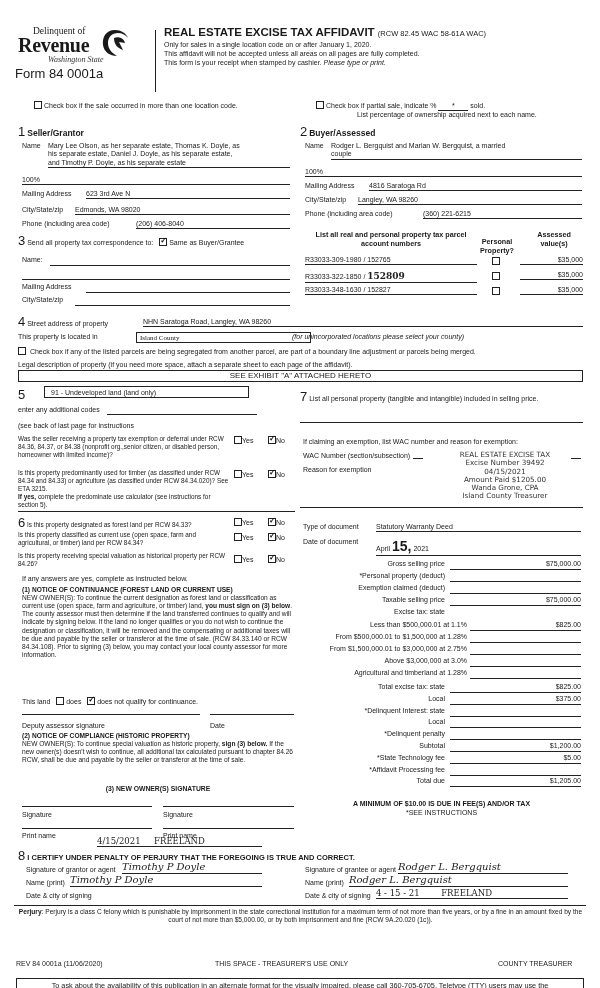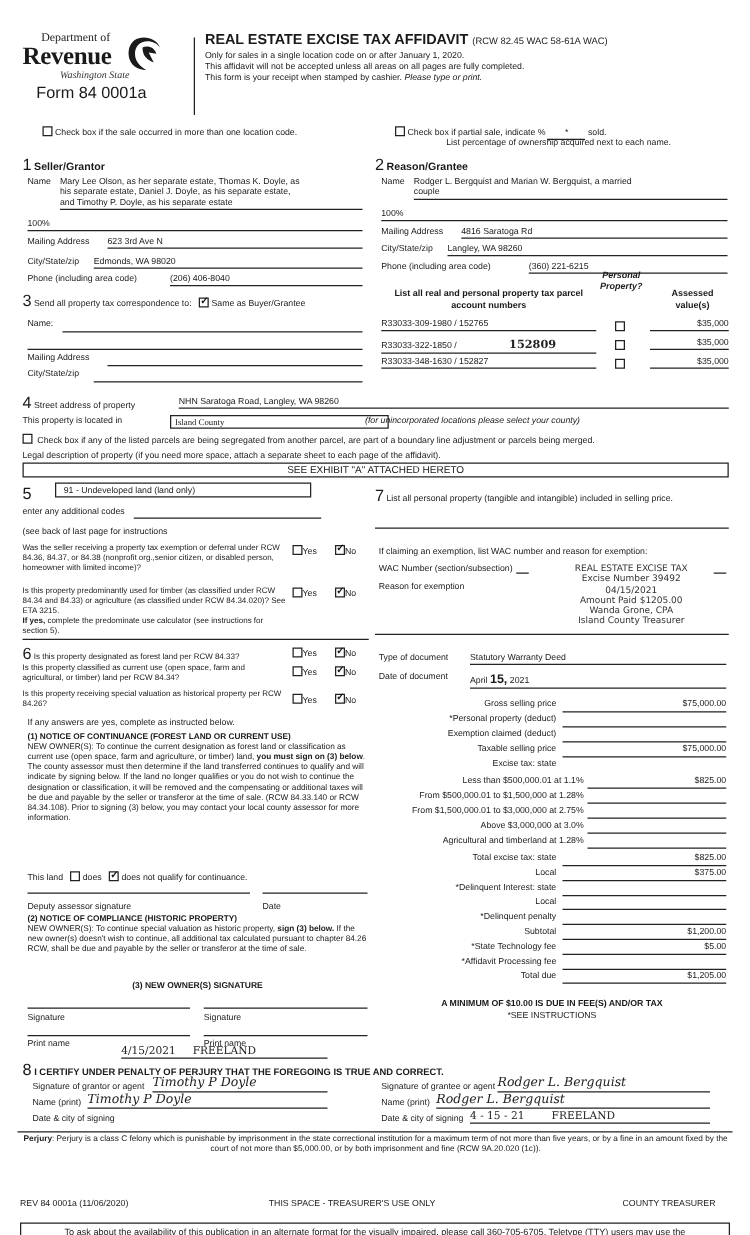--- a/index.html
+++ b/index.html
@@ -13,34 +13,34 @@
   .secnum { font-size: 13px; }
   .bold { font-weight: bold; }
   .right { text-align: right; }
   .center { text-align: center; }
 
   
   #logo-dept { left: 33px; top: 26px; font-family: "Liberation Serif", serif; font-size: 9.5px; }
   #logo-rev { left: 18px; top: 33px; font-family: "Liberation Serif", serif; font-size: 20px; font-weight: bold; letter-spacing: -0.3px; }
   #logo-wa { left: 48px; top: 55px; font-family: "Liberation Serif", serif; font-style: italic; font-size: 8px; color: #333; }
   #logo-mark { left: 100px; top: 28px; width: 30px; height: 30px; }
-  #form-no { left: 29px; top: 66px; font-size: 13px; }
+  #form-no { left: 15px; top: 66px; font-size: 13px; }
   #hdr-divider { left: 155px; top: 30px; width: 1px; height: 62px; background: #222; }
   #title { left: 164px; top: 26px; font-size: 11.5px; font-weight: bold; }
   #title .rcw { font-weight: normal; font-size: 7.5px; }
   #sub1 { left: 164px; top: 41px; font-size: 7px; }
   #sub2 { left: 164px; top: 50px; font-size: 7px; }
   #sub3 { left: 164px; top: 59px; font-size: 7px; }
 
   .small { font-size: 7px; }
 </style>
 </head>
 <body>
 
-<div class="abs" id="logo-dept">Department of</div>
+<div class="abs" id="logo-dept">Delinquent of</div>
 <div class="abs" id="logo-rev">Revenue</div>
 <div class="abs" id="logo-wa">Washington State</div>
 <svg class="abs" id="logo-mark" viewBox="0 0 30 30">
   <path d="M15 2 C6 2 2 9 3 17 C4 24 10 28 17 28 C12 25 8 21 8 15 C8 9 12 5 18 5 C22 5 26 7 28 10 C26 5 21 2 15 2 Z" fill="#1a1a1a"></path>
   <path d="M14 10 C18 8 24 10 25 15 L19 14 L23 22 C18 20 14 17 14 10 Z" fill="#1a1a1a"></path>
 </svg>
 <div class="abs" id="form-no">Form 84 0001a</div>
 <div class="abs" id="hdr-divider"></div>
 <div class="abs" id="title"><span>REAL ESTATE EXCISE TAX AFFIDAVIT</span> <span class="rcw">(RCW 82.45 WAC 58-61A WAC)</span></div>
 <div class="abs" id="sub1">Only for sales in a single location code on or after January 1, 2020.</div>
@@ -81,43 +81,43 @@
   <span>Same as Buyer/Grantee</span>
 </div>
 <div class="abs small" style="left:22px; top:256px;">Name:</div>
 <div class="abs line" style="left:50px; top:256px; width:240px; height:10px;"></div>
 <div class="abs line" style="left:22px; top:270px; width:268px; height:10px;"></div>
 <div class="abs small" style="left:22px; top:283px;">Mailing Address</div>
 <div class="abs line" style="left:86px; top:283px; width:204px; height:10px;"></div>
 <div class="abs small" style="left:22px; top:296px;">City/State/zip</div>
 <div class="abs line" style="left:75px; top:296px; width:215px; height:10px;"></div>
 
-<div class="abs" style="left:300px; top:124px;"><span class="secnum">2</span> <b style="font-size:8.5px">Reason/Grantee</b></div>
+<div class="abs" style="left:300px; top:124px;"><span class="secnum">2</span> <b style="font-size:8.5px">Buyer/Assessed</b></div>
 <div class="abs small" style="left:305px; top:142px;">Name</div>
 <div class="abs small" style="left:331px; top:142px; width:251px;">
   <div>Rodger L. Bergquist and Marian W. Bergquist, a married</div>
   <div class="line">couple</div>
 </div>
 <div class="abs small line" style="left:305px; top:168px; width:277px;">100%</div>
 <div class="abs small" style="left:305px; top:182px;">Mailing Address</div>
 <div class="abs small line" style="left:369px; top:182px; width:213px;">4816 Saratoga Rd</div>
 <div class="abs small" style="left:305px; top:196px;">City/State/zip</div>
 <div class="abs small line" style="left:358px; top:196px; width:224px;">Langley, WA  98260</div>
 <div class="abs small" style="left:305px; top:210px;">Phone (including area code)</div>
 <div class="abs small line" style="left:423px; top:210px; width:159px;">(360) 221-6215</div>
 
 <div class="abs bold center" style="left:306px; top:231px; width:170px; font-size:7.2px;">List all real and personal property tax parcel account numbers</div>
-<div class="abs bold center" style="left:474px; top:216px; width:46px; font-size:7.2px;font-style:italic;">Personal Property?</div>
+<div class="abs bold center" style="left:474px; top:238px; width:46px; font-size:7.2px;">Personal Property?</div>
 <div class="abs bold center" style="left:525px; top:231px; width:58px; font-size:7.2px;">Assessed value(s)</div>
 
 <div class="abs small line" style="left:305px; top:256px; width:172px;"><span>R33033-309-1980 / 152765</span></div>
 <div class="abs" style="left:492px; top:257px;"><span class="cb"></span></div>
 <div class="abs small line right" style="left:520px; top:256px; width:63px;">$35,000</div>
 
-<div class="abs small line" style="left:305px; top:271px; width:172px;"><span>R33033-322-1850  / </span><span class="hw" style="font-weight:bold; font-style:normal; font-size:9px;margin-left:40px;">152809</span></div>
+<div class="abs small line" style="left:305px; top:271px; width:172px;"><span>R33033-322-1850  / </span><span class="hw" style="font-weight:bold; font-style:normal; font-size:9px;">152809</span></div>
 <div class="abs" style="left:492px; top:272px;"><span class="cb"></span></div>
 <div class="abs small line right" style="left:520px; top:271px; width:63px;">$35,000</div>
 
 <div class="abs small line" style="left:305px; top:286px; width:172px;"><span>R33033-348-1630  / 152827</span></div>
 <div class="abs" style="left:492px; top:287px;"><span class="cb"></span></div>
 <div class="abs small line right" style="left:520px; top:286px; width:63px;">$35,000</div>
 
 <div class="abs small" style="left:18px; top:314px;"><span class="secnum">4</span> <span>Street address of property</span></div>
 <div class="abs small line" style="left:143px; top:318px; width:440px;">NHN Saratoga Road, Langley, WA 98260</div>
 <div class="abs small" style="left:18px; top:333px;">This property is located in</div>
@@ -194,21 +194,21 @@
   <div>04/15/2021</div>
   <div>Amount Paid $1205.00</div>
   <div>Wanda Grone, CPA</div>
   <div>Island County Treasurer</div>
 </div>
 <div class="abs line" style="left:300px; top:507px; width:283px; height:1px;"></div>
 
 <div class="abs small" style="left:303px; top:523px;">Type of document</div>
 <div class="abs small line" style="left:376px; top:523px; width:205px;">Statutory Warranty Deed</div>
 <div class="abs small" style="left:303px; top:538px;">Date of document</div>
-<div class="abs small line" style="left:376px; top:538px; width:205px;"><span>April</span> <b style="font-size:10px">15,</b> <span>2021</span></div>
+<div class="abs small line" style="left:376px; top:538px; width:205px;"><span>April</span> <b style="font-size:14px">15,</b> <span>2021</span></div>
 
 <div id="tax-block" class="abs" style="left:300px; top:560px; width:283px;">
     <div class="abs small right" style="left: 0px; top: 0px; width: 145px;">Gross selling price</div>
     <div class="abs small right line" style="left: 150px; top: 0px; width: 131px; height: 10px;">$75,000.00</div>
     <div class="abs small right" style="left: 0px; top: 12px; width: 145px;">*Personal property (deduct)</div>
     <div class="abs small right line" style="left: 150px; top: 12px; width: 131px; height: 10px;"></div>
     <div class="abs small right" style="left: 0px; top: 24px; width: 145px;">Exemption claimed (deduct)</div>
     <div class="abs small right line" style="left: 150px; top: 24px; width: 131px; height: 10px;"></div>
     <div class="abs small right" style="left: 0px; top: 36px; width: 145px;">Taxable selling price</div>
     <div class="abs small right line" style="left: 150px; top: 36px; width: 131px; height: 10px;">$75,000.00</div>

